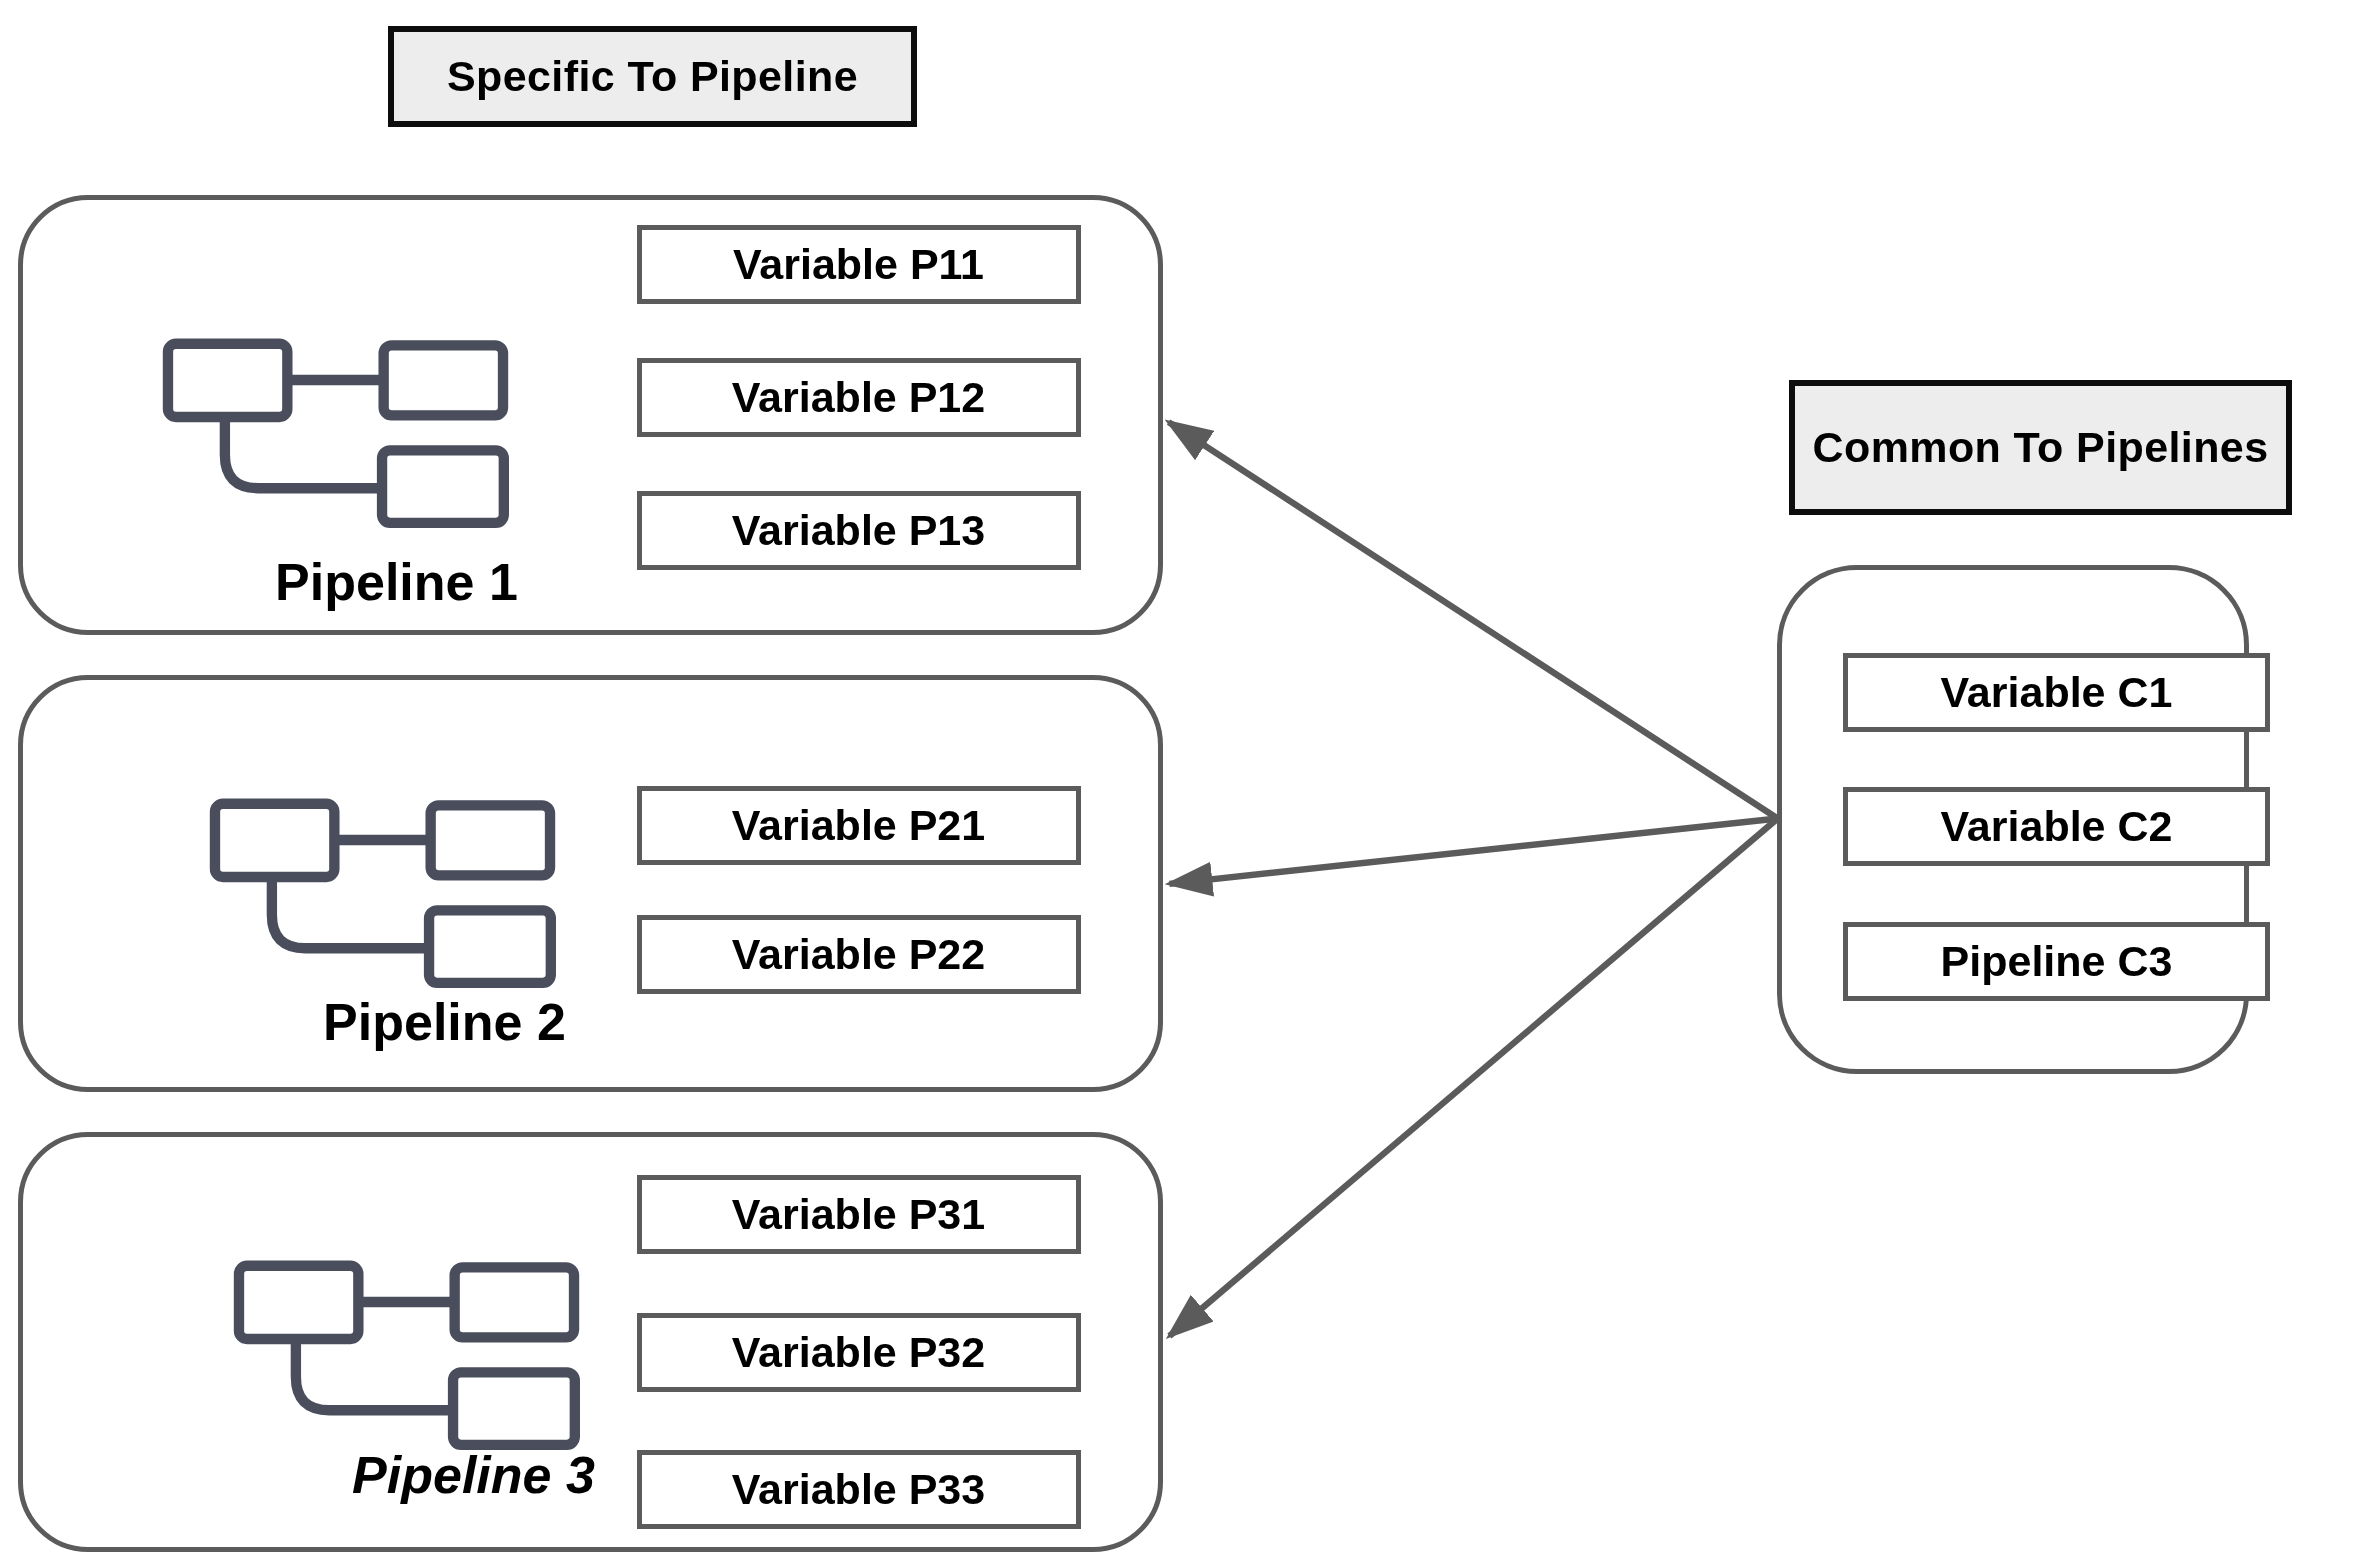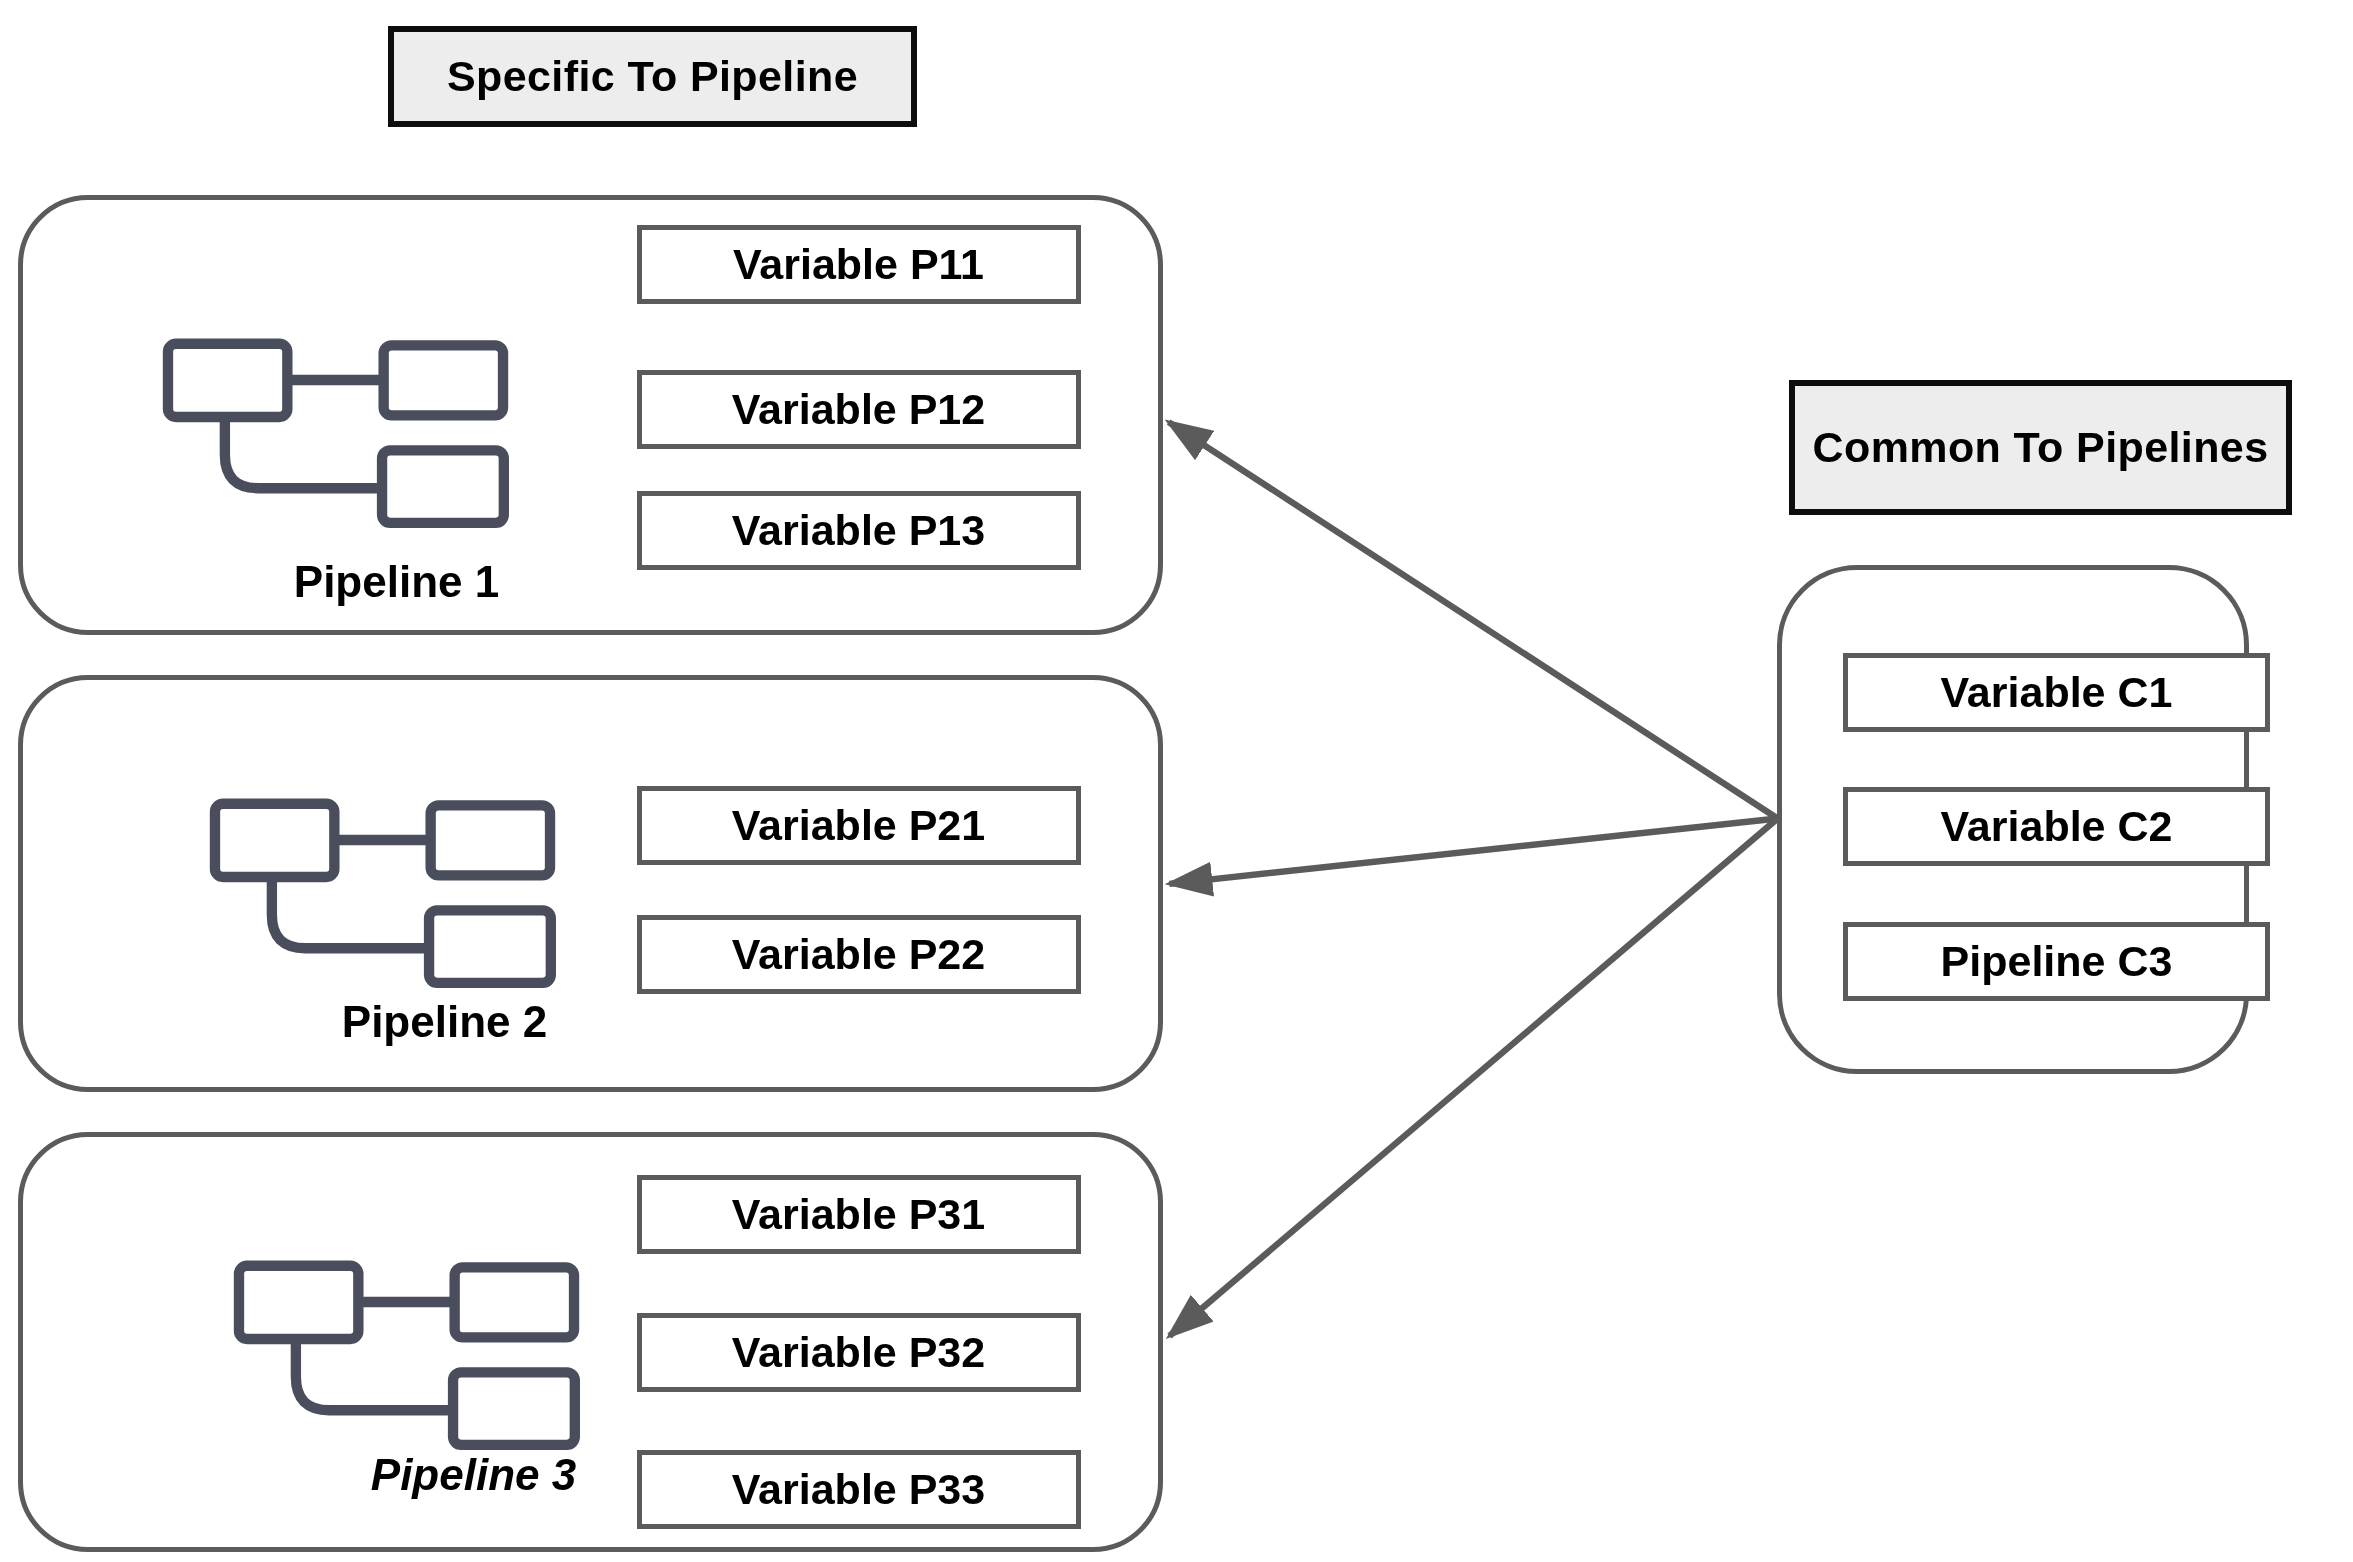--- a/index.html
+++ b/index.html
@@ -36,21 +36,21 @@
   .var-box{
     position:absolute;height:79px;box-sizing:border-box;
     border:5.6px solid var(--gray);background:var(--bg);
     display:flex;align-items:center;justify-content:center;
     font-size:43px;
   }
   .p-var{left:614px;width:444px;}
   .c-var{left:61px;width:427px;}
   .pipe-label{
     position:absolute;width:478px;text-align:center;
-    font-size:44px;line-height:56px;height:56px;
+    font-size:52px;line-height:56px;height:56px;
   }
   .icon-wrap{position:absolute;width:349px;height:191px;}
   .icon-wrap svg{display:block;width:100%;height:100%;}
   #arrows{position:absolute;left:0;top:0;pointer-events:none;}
 </style>
 </head>
 <body>
 
 <div id="canvas">
 
@@ -63,21 +63,21 @@
       <svg viewBox="0 0 438 240" fill="none">
         <path d="M80,100 V148 Q80,190 122,190 H278" stroke="#4a4e5c" stroke-width="13" fill="none"></path>
         <line x1="158" y1="54" x2="280" y2="54" stroke="#4a4e5c" stroke-width="13"></line>
         <rect x="8.5" y="8.5" width="150" height="92" rx="10" fill="#ffffff" stroke="#4a4e5c" stroke-width="13"></rect>
         <rect x="279.5" y="10.5" width="150" height="88" rx="10" fill="#ffffff" stroke="#4a4e5c" stroke-width="13"></rect>
         <rect x="277.5" y="142.5" width="153" height="91" rx="10" fill="#ffffff" stroke="#4a4e5c" stroke-width="13"></rect>
       </svg>
     </div>
     <div class="pipe-label" style="left:135px;top:354px;">Pipeline 1</div>
     <div class="var-box p-var" style="top:25px;">Variable P11</div>
-    <div class="var-box p-var" style="top:158px;margin-top:12px;">Variable P12</div>
+    <div class="var-box p-var" style="top:158px;">Variable P12</div>
     <div class="var-box p-var" style="top:291px;">Variable P13</div>
   </div>
 
   <div class="pipeline" style="top:675px;height:417px;">
     <div class="icon-wrap" style="left:185px;top:117px;">
       <svg viewBox="0 0 438 240" fill="none">
         <path d="M80,100 V148 Q80,190 122,190 H278" stroke="#4a4e5c" stroke-width="13" fill="none"></path>
         <line x1="158" y1="54" x2="280" y2="54" stroke="#4a4e5c" stroke-width="13"></line>
         <rect x="8.5" y="8.5" width="150" height="92" rx="10" fill="#ffffff" stroke="#4a4e5c" stroke-width="13"></rect>
         <rect x="279.5" y="10.5" width="150" height="88" rx="10" fill="#ffffff" stroke="#4a4e5c" stroke-width="13"></rect>

